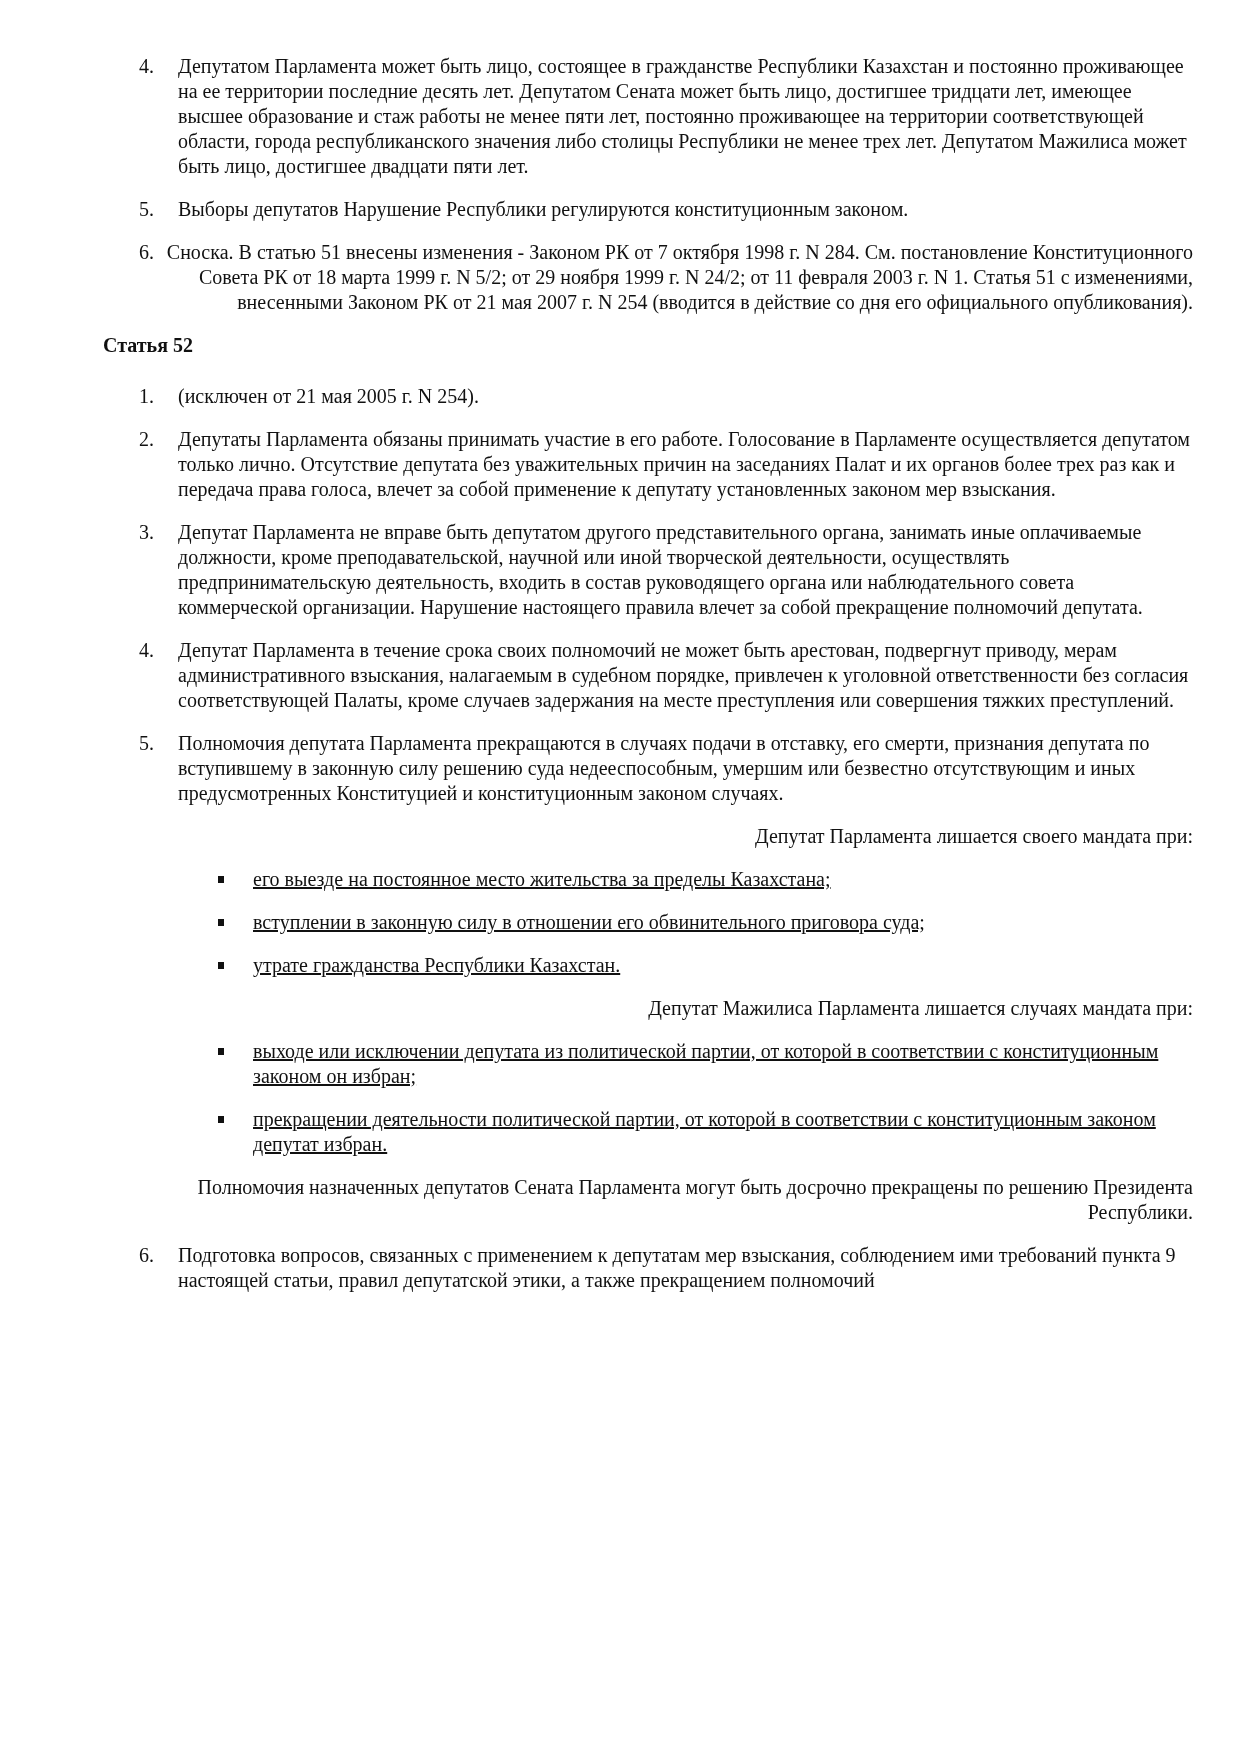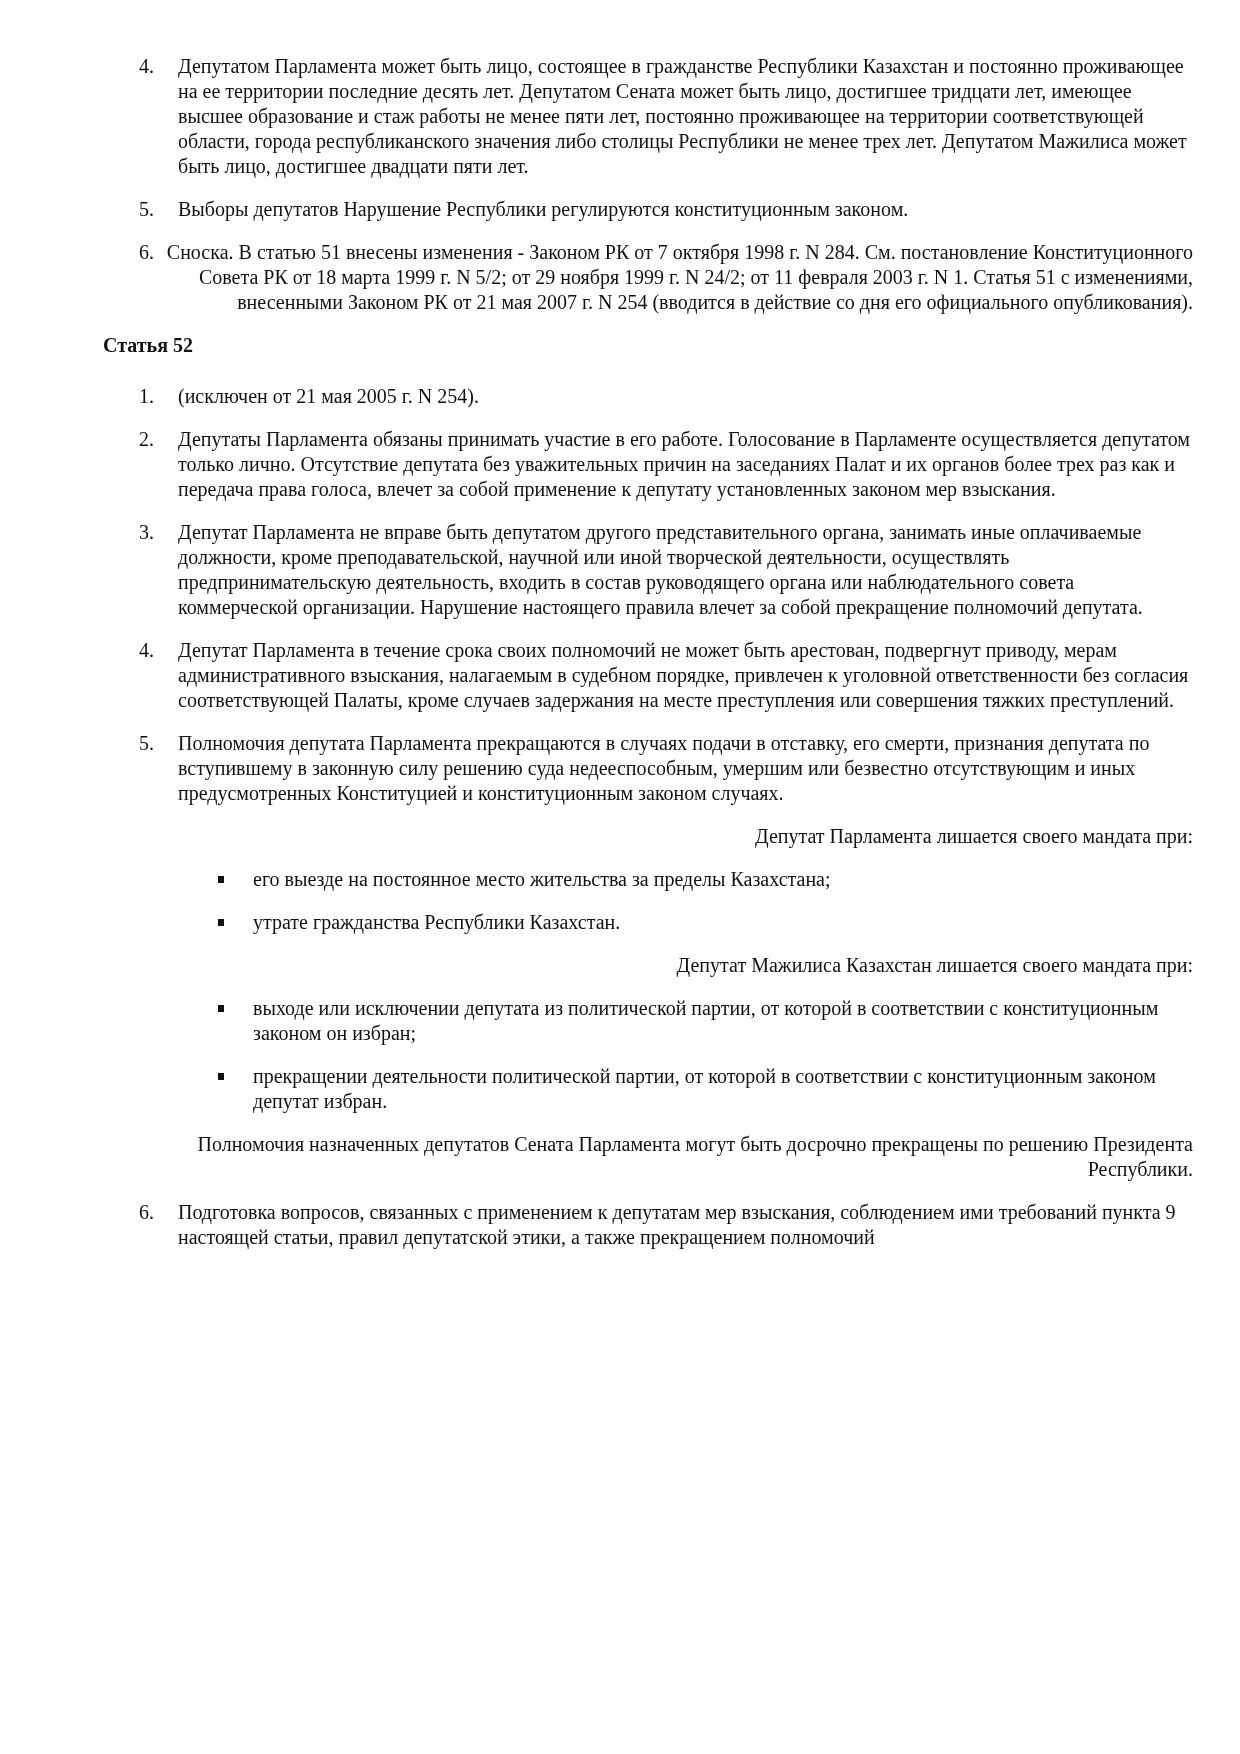--- a/index.html
+++ b/index.html
@@ -43,20 +43,21 @@
       text-align: right;
     }
     .heading {
       font-weight: bold;
       margin: 0 0 26px 0;
     }
     .bullet-item {
       position: relative;
       padding-left: 150px;
       margin-bottom: 18px;
+      text-decoration: underline;
     }
     .bullet-item .marker {
       position: absolute;
       left: 115px;
       top: 9px;
       width: 6px;
       height: 7px;
       background: #111111;
     }
   </style>
@@ -108,28 +109,29 @@
 
   <p class="para">Депутат Парламента лишается своего мандата при:</p>
 
   <ul class="bullets">
     <li class="bullet-item">
       <span class="marker"></span>
       <span>его выезде на постоянное место жительства за пределы Казахстана;</span>
     </li>
     <li class="bullet-item">
       <span class="marker"></span>
+      <span>вступлении в законную силу в отношении его обвинительного приговора суда;</span>
     </li>
     <li class="bullet-item">
       <span class="marker"></span>
       <span>утрате гражданства Республики Казахстан.</span>
     </li>
   </ul>
 
-  <p class="para">Депутат Мажилиса Казахстан лишается своего мандата при:</p>
+  <p class="para">Депутат Мажилиса Парламента лишается случаях мандата при:</p>
 
   <ul class="bullets">
     <li class="bullet-item">
       <span class="marker"></span>
       <span>выходе или исключении депутата из политической партии, от которой в соответствии с конституционным законом он избран;</span>
     </li>
     <li class="bullet-item">
       <span class="marker"></span>
       <span>прекращении деятельности политической партии, от которой в соответствии с конституционным законом депутат избран.</span>
     </li>

